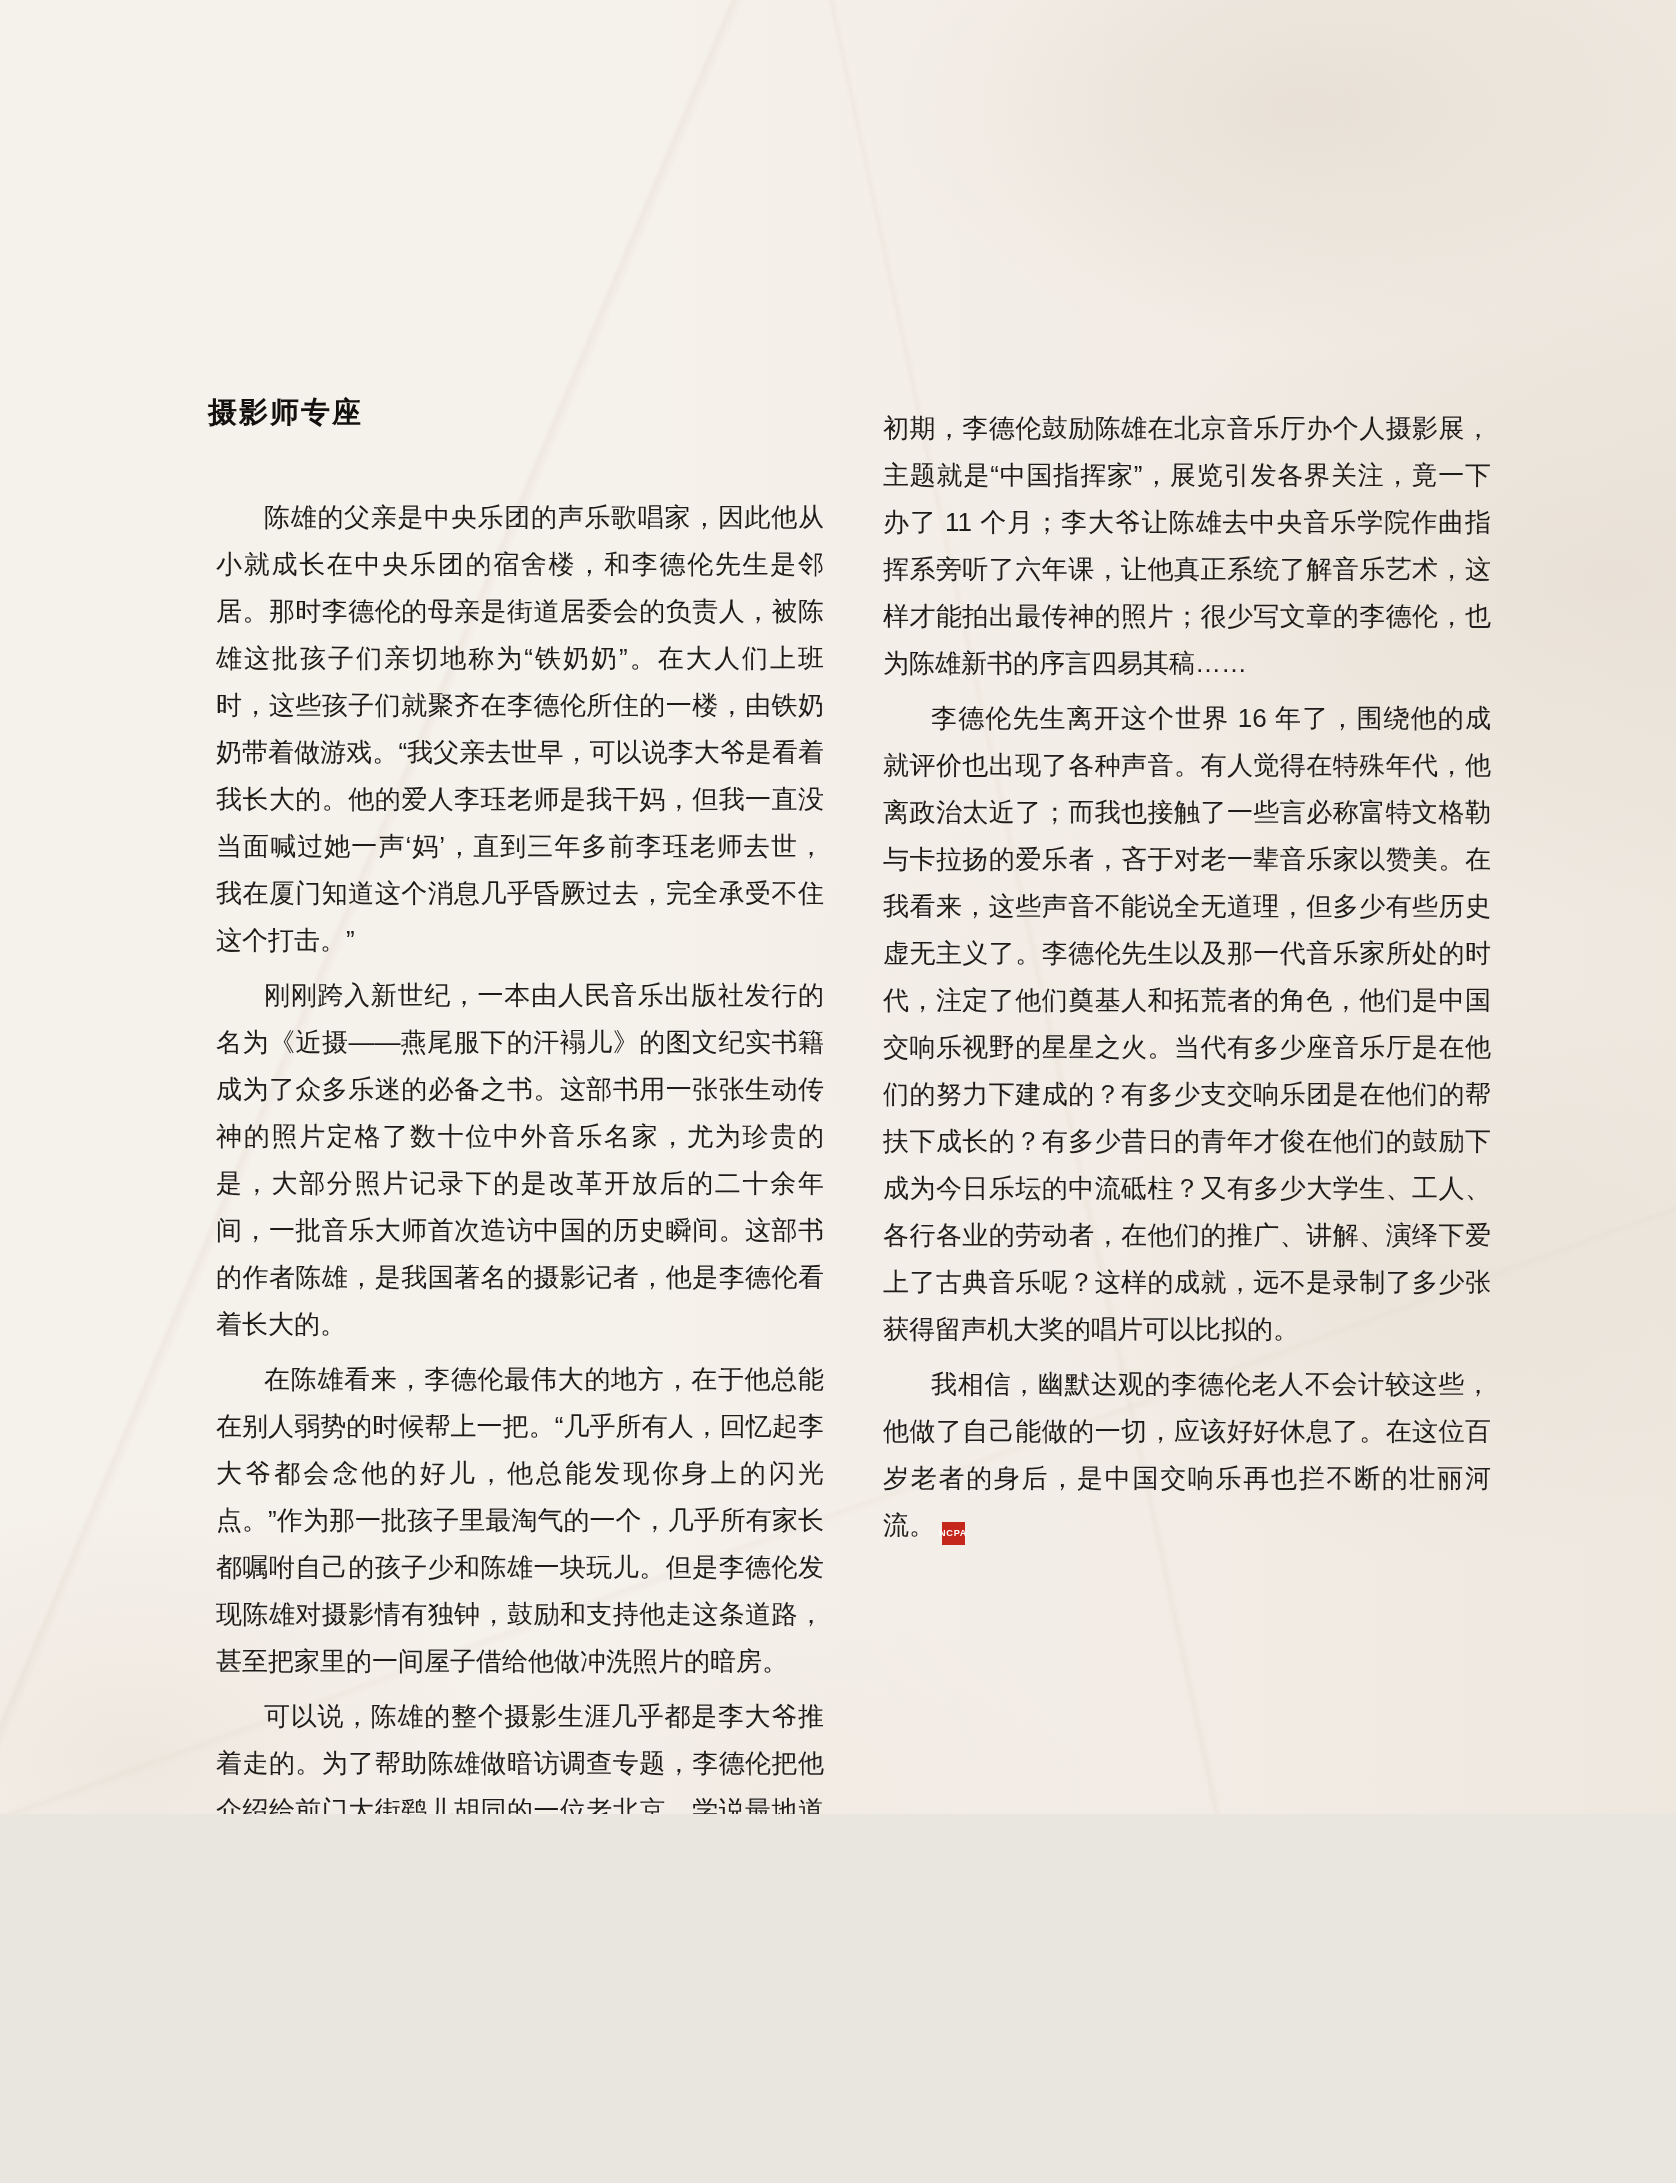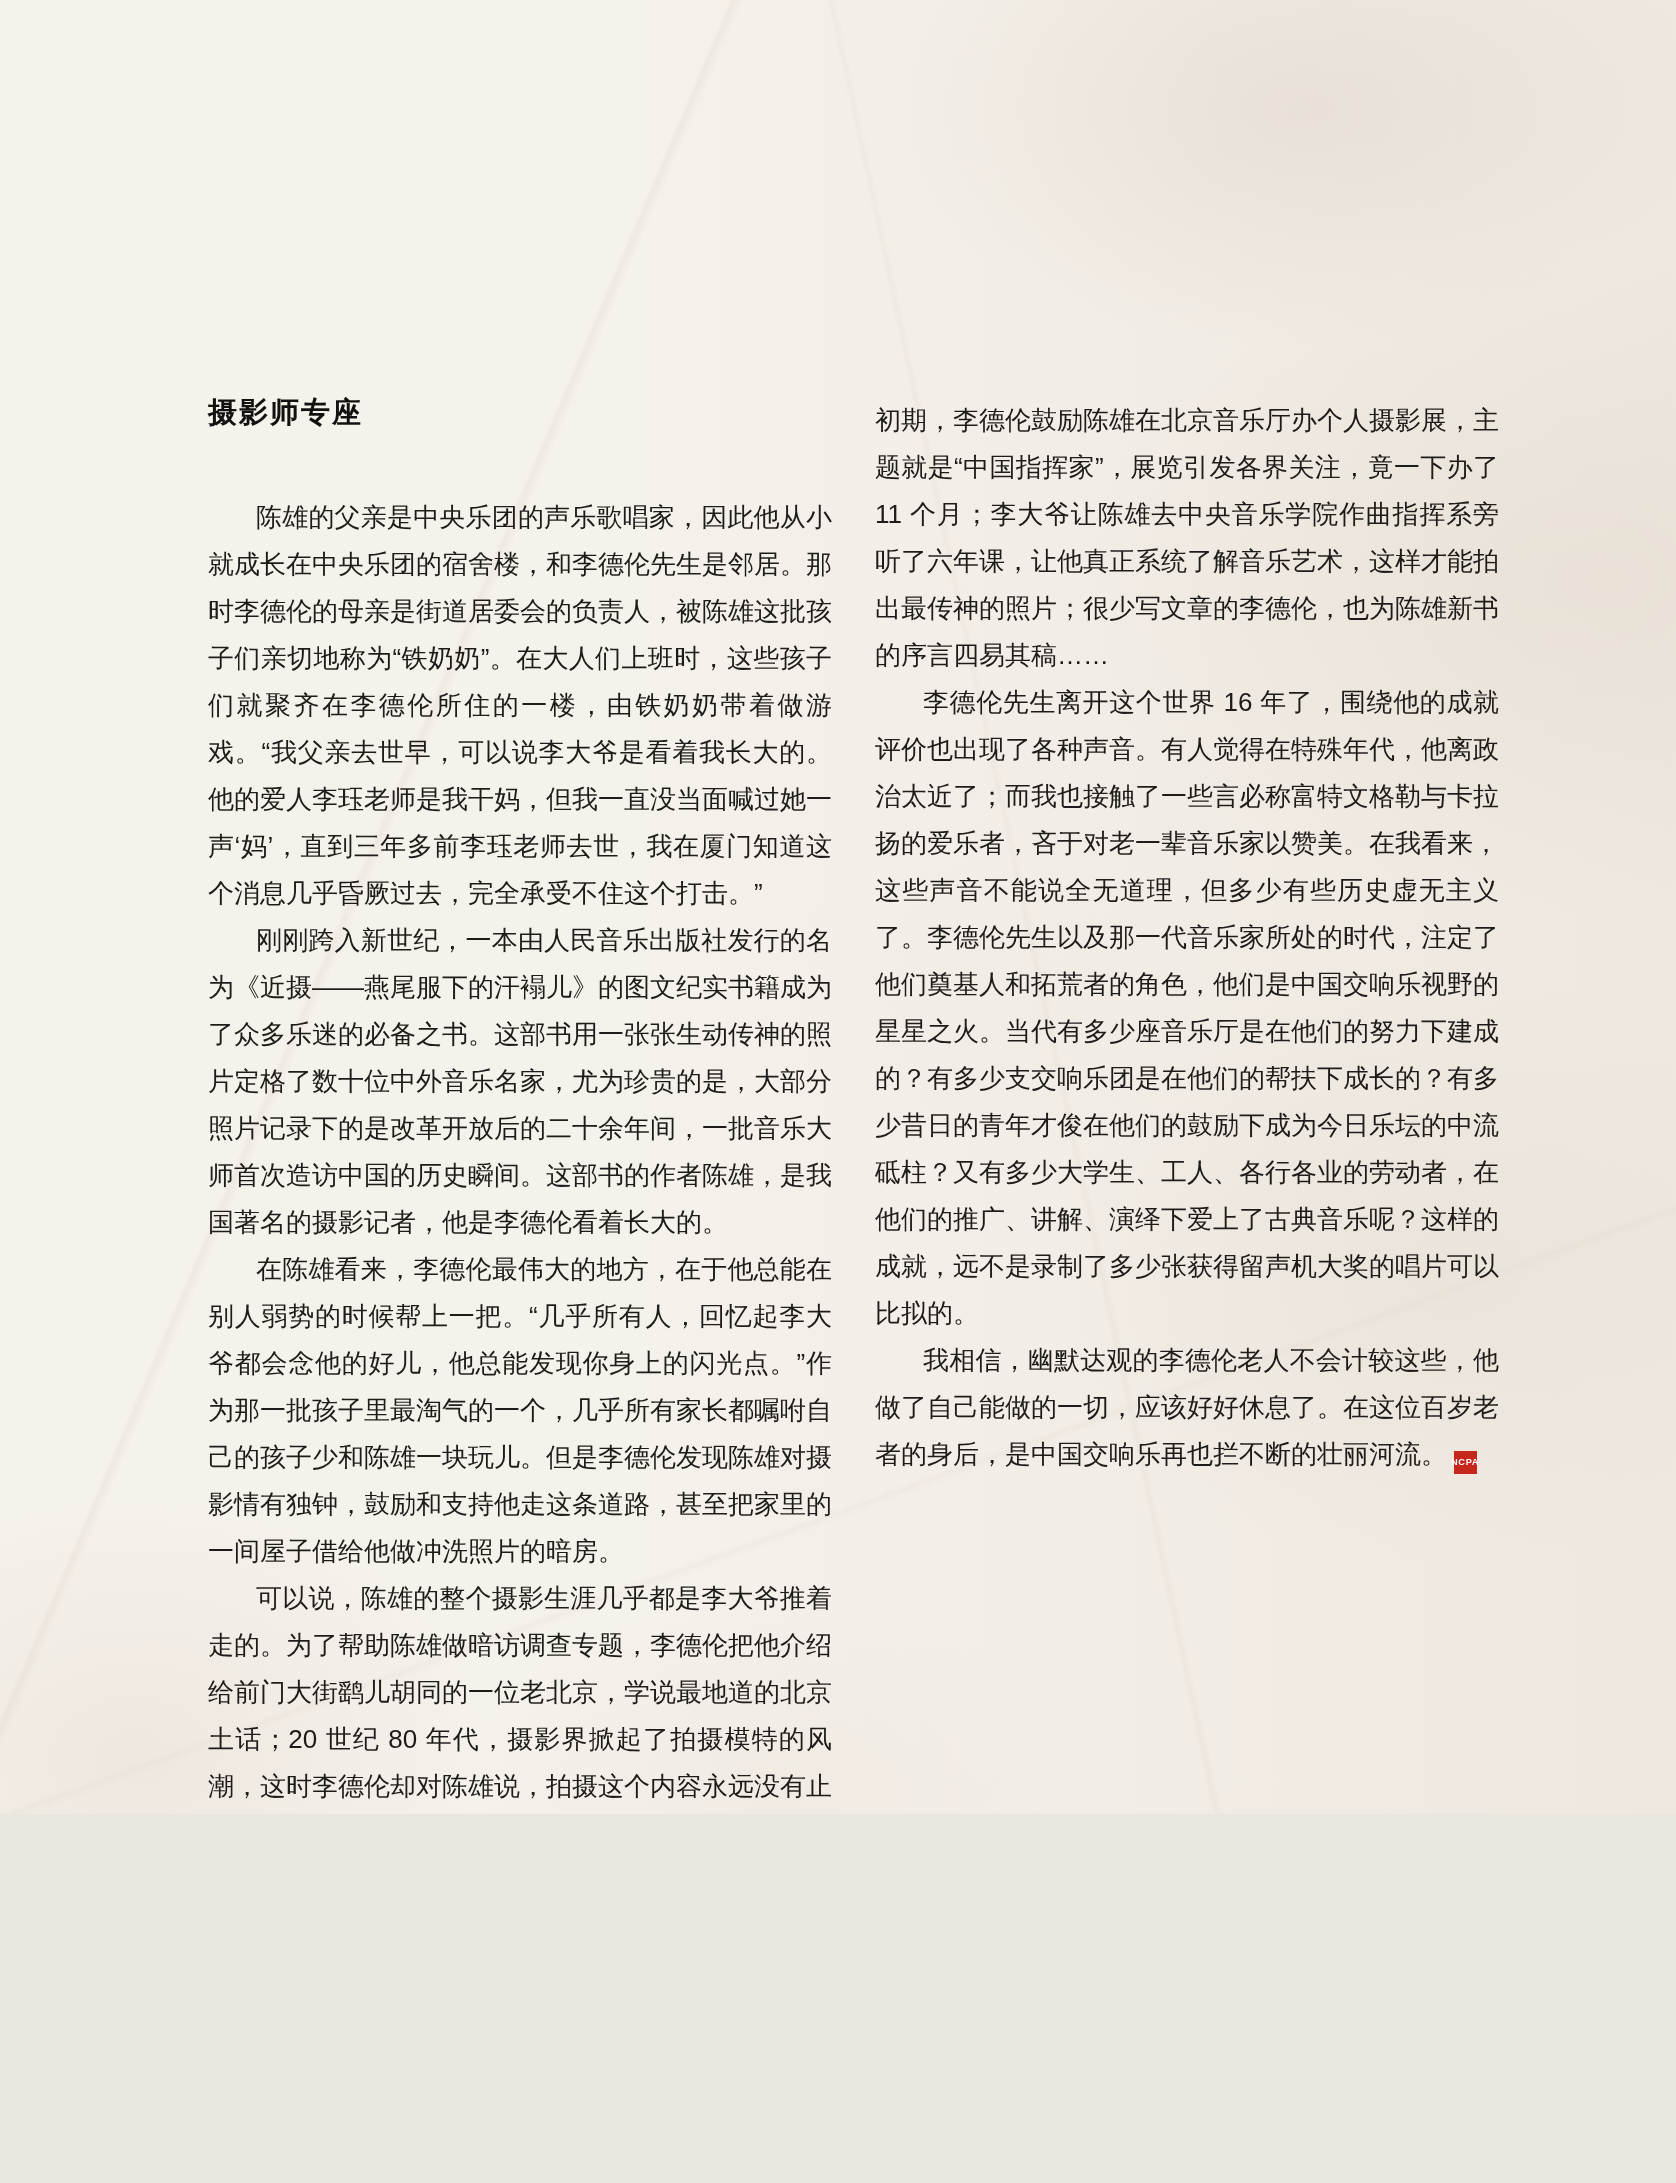--- a/index.html
+++ b/index.html
@@ -49,21 +49,21 @@
   .heading {
     margin: 0;
     font-size: 29px;
     line-height: 34px;
     font-weight: bold;
     letter-spacing: 2px;
     color: #121110;
   }
   .col-left .paras { margin-top: 65px; }
   .paras p {
-    margin: 0;
+    margin: 8px;
     font-size: 26px;
     line-height: 47px;
     text-align: justify;
     text-justify: inter-character;
     text-indent: 48px;
     color: var(--ink, #1e1c1a);
   }
   .paras p.cont { text-indent: 0; }
   .seal {
     display: inline-flex;

